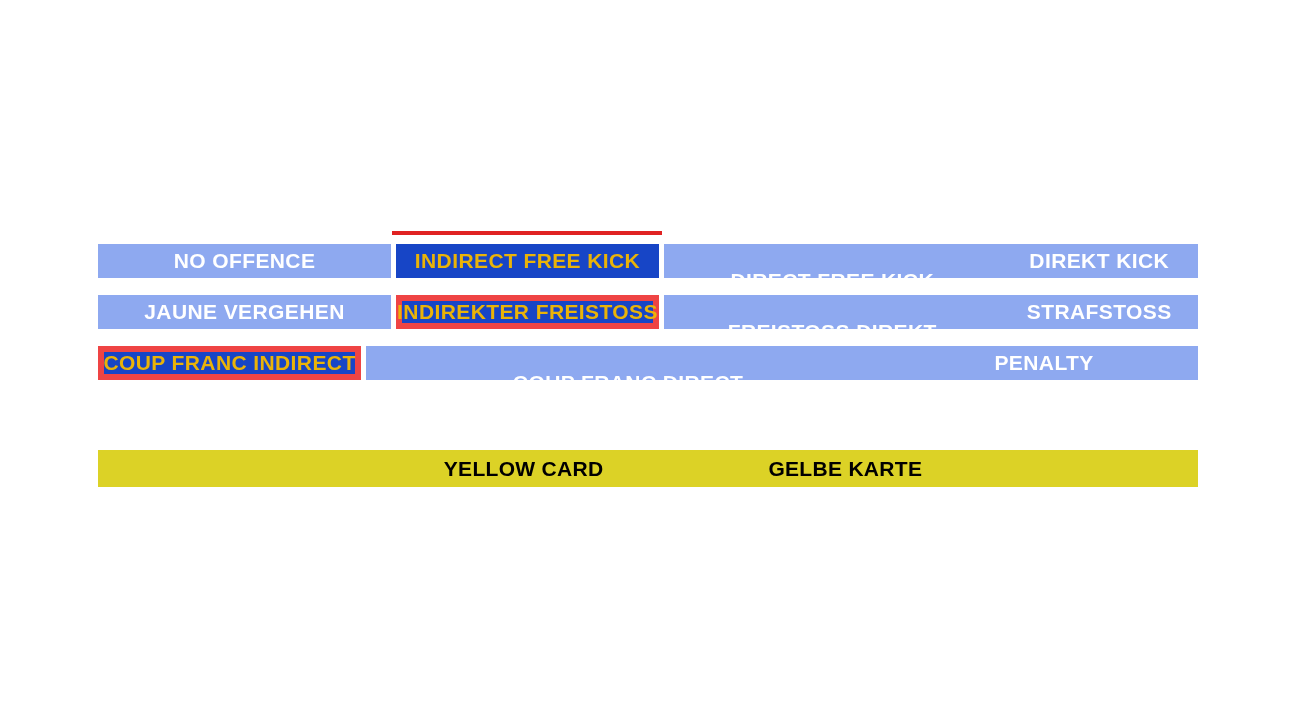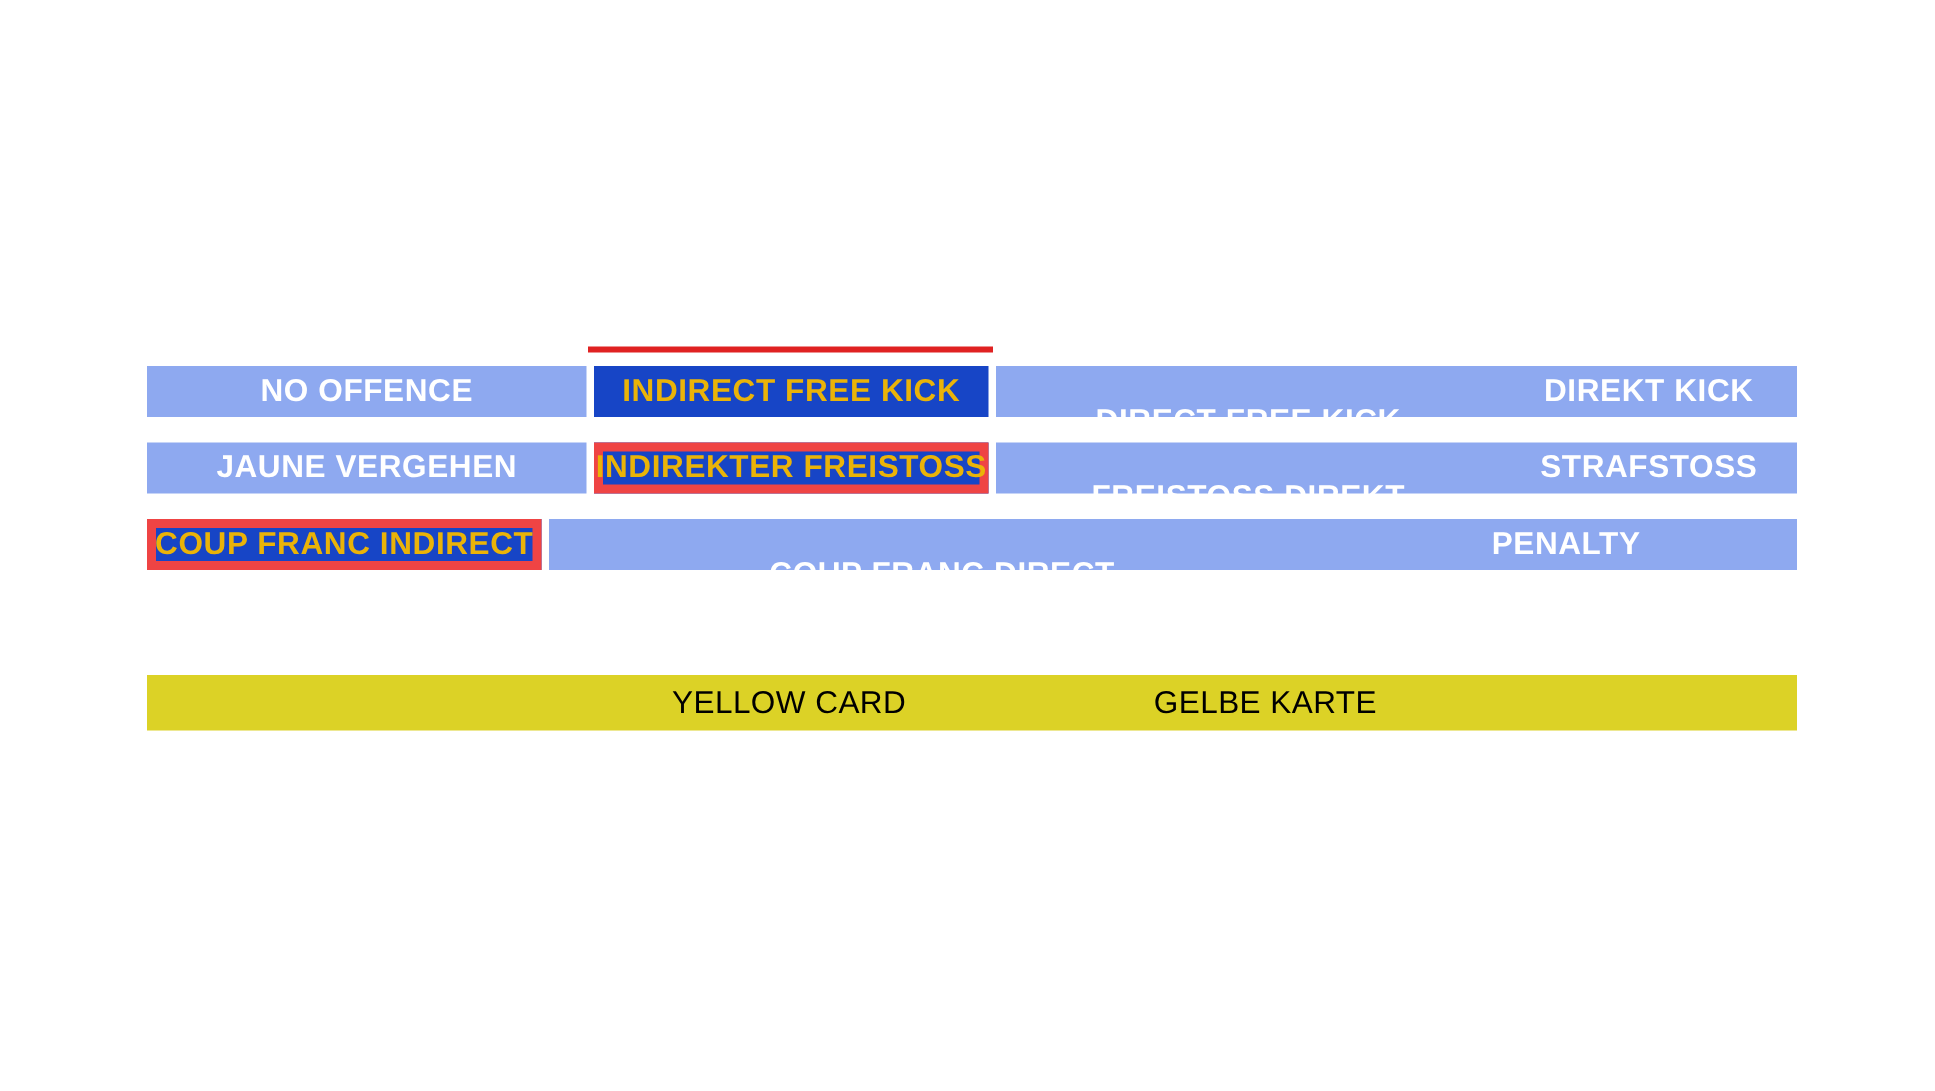--- a/index.html
+++ b/index.html
@@ -84,21 +84,21 @@
     top: 450px;
     width: 1100px;
     height: 37px;
     background: #dcd226;
     display: flex;
     align-items: center;
     justify-content: center;
     gap: 165px;
     padding-left: 70px;
     color: #000000;
-    font-weight: 400;
+    font-weight: 700;
     font-size: 21px;
     letter-spacing: 0.3px;
     white-space: nowrap;
   }
 </style>
 </head>
 <body>
 
 <div class="stage">
 

